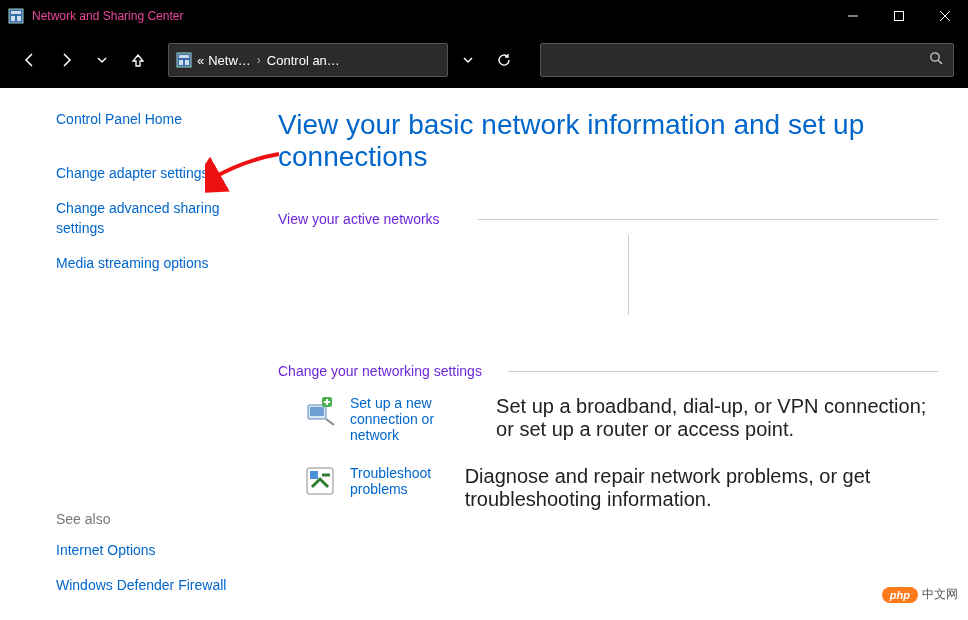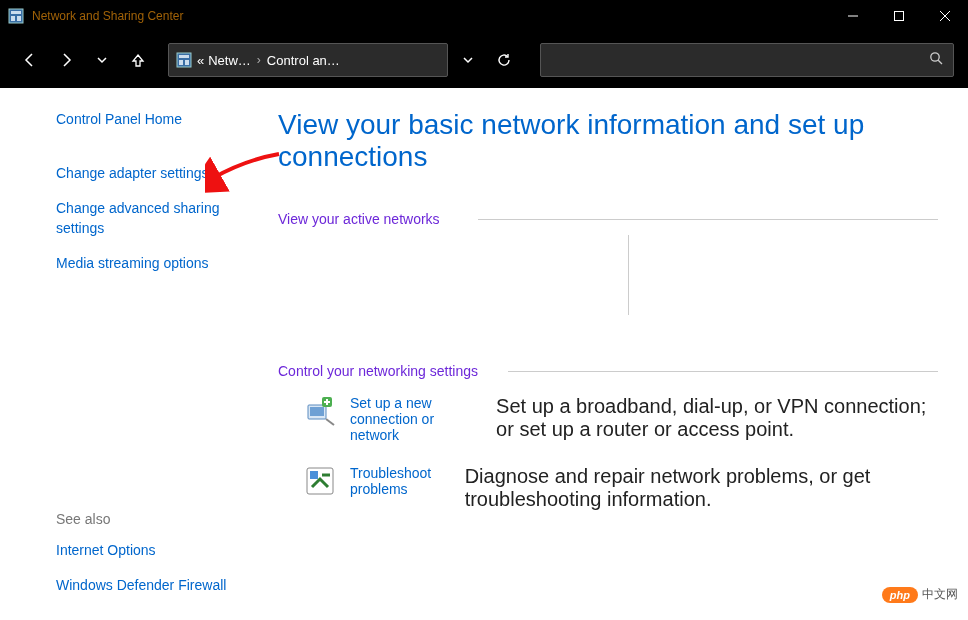--- a/index.html
+++ b/index.html
@@ -5,21 +5,21 @@
     * { margin: 0; padding: 0; box-sizing: border-box; font-family: "Segoe UI", Arial, sans-serif; }
     body { width: 968px; height: 620px; background: #fff; overflow: hidden; position: relative; }
 
     
     .titlebar {
       height: 32px; background: #000; color: #fff; display: flex; align-items: center;
       justify-content: space-between; padding-left: 8px;
     }
     .titlebar-left { display: flex; align-items: center; gap: 8px; }
     .titlebar-icon { width: 16px; height: 16px; display: flex; align-items: center; justify-content: center; }
-    .title-text { font-size: 12px; color: #a16207; }
+    .title-text { font-size: 12px; color: #ec4899; }
     .win-controls { display: flex; height: 100%; }
     .win-btn {
       width: 46px; height: 100%; display: flex; align-items: center; justify-content: center;
       color: #fff; cursor: pointer;
     }
 
     
     .navbar {
       height: 56px; background: #000; display: flex; align-items: center; padding: 0 14px; gap: 4px;
     }
@@ -198,21 +198,21 @@
   </div>
 
   <div class="main">
     <div class="page-title">View your basic network information and set up connections</div>
 
     <div class="section-heading">View your active networks</div>
     <div class="active-networks-box">
       <div class="divider"></div>
     </div>
 
-    <div class="section-heading short">Control your networking settings</div>
+    <div class="section-heading short">Change your networking settings</div>
 
     <div class="setting-row">
       <div class="setting-icon">
         <svg width="32" height="32" viewBox="0 0 32 32">
           <rect x="4" y="10" width="18" height="14" rx="1" fill="#d9e7f5" stroke="#5b8bbf" stroke-width="1"></rect>
           <rect x="6" y="12" width="14" height="9" fill="#6ea0d4"></rect>
           <rect x="18" y="2" width="10" height="10" rx="2" fill="#4caf50"></rect>
           <path d="M23 4 L23 10 M20 7 L26 7" stroke="#fff" stroke-width="2"></path>
           <path d="M22 24 L30 30" stroke="#888" stroke-width="2"></path>
         </svg>

